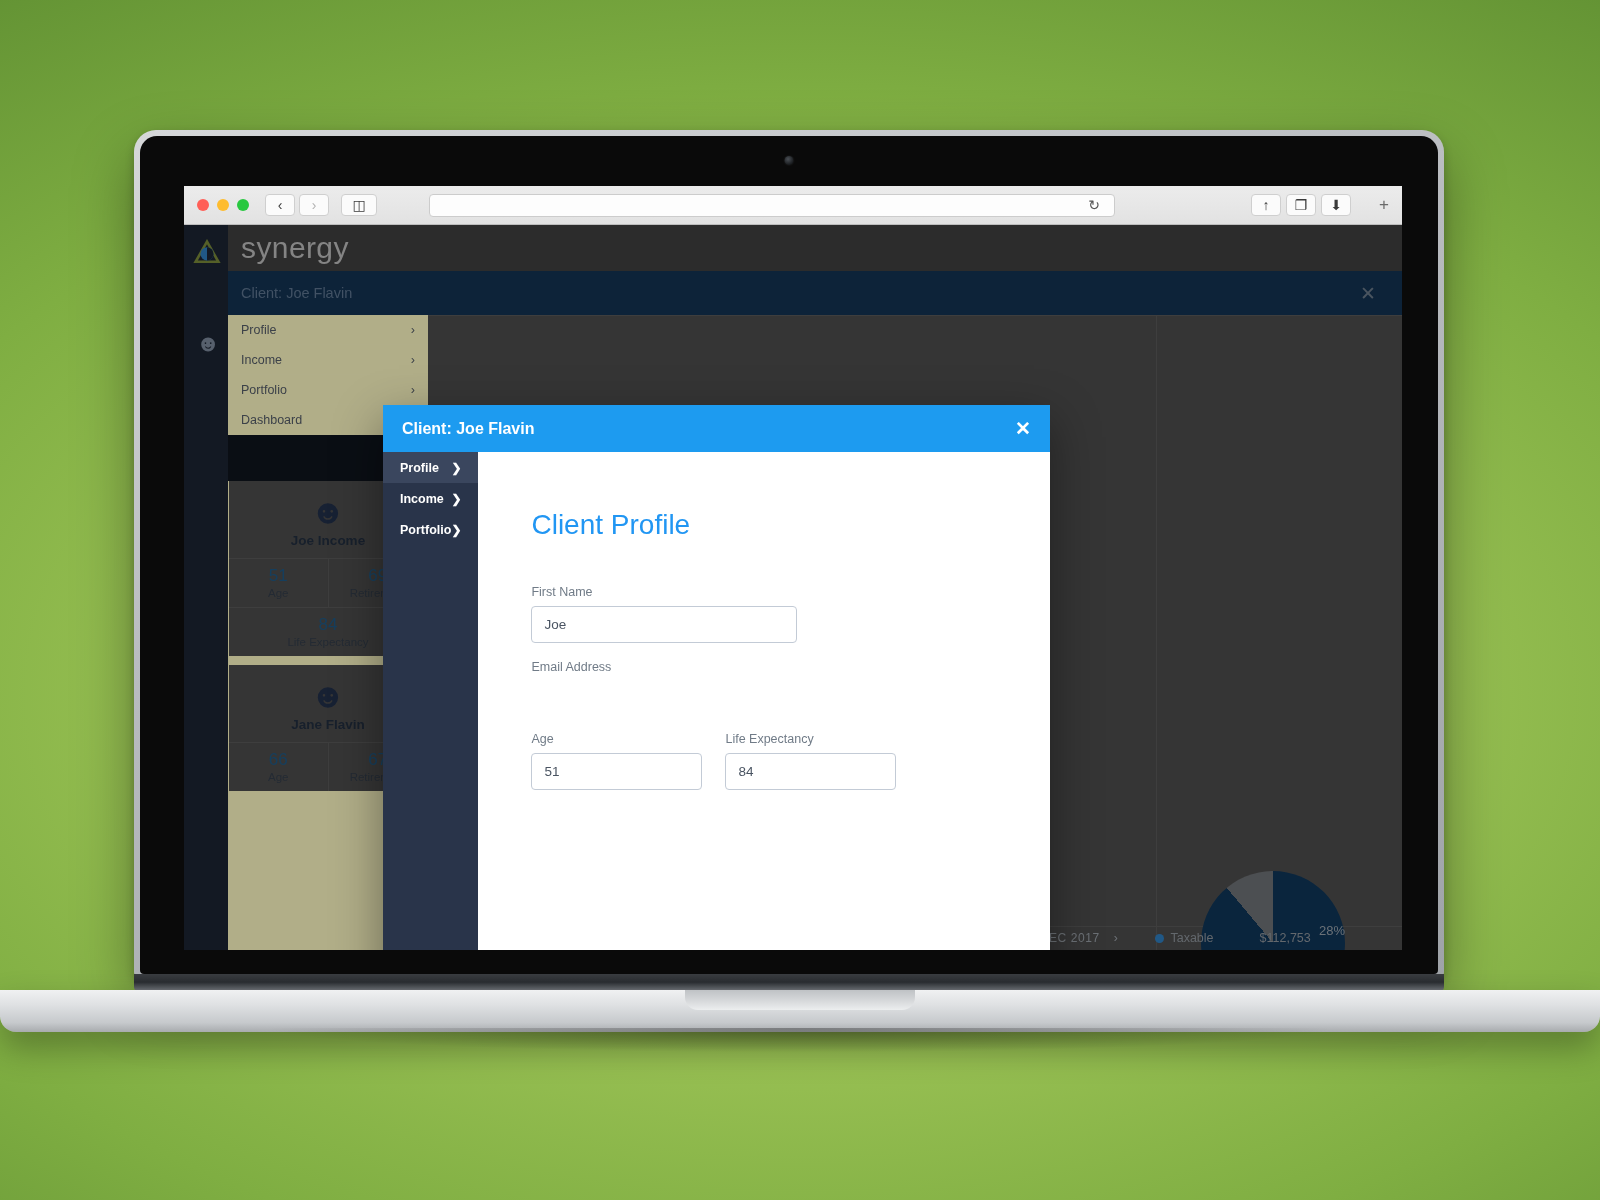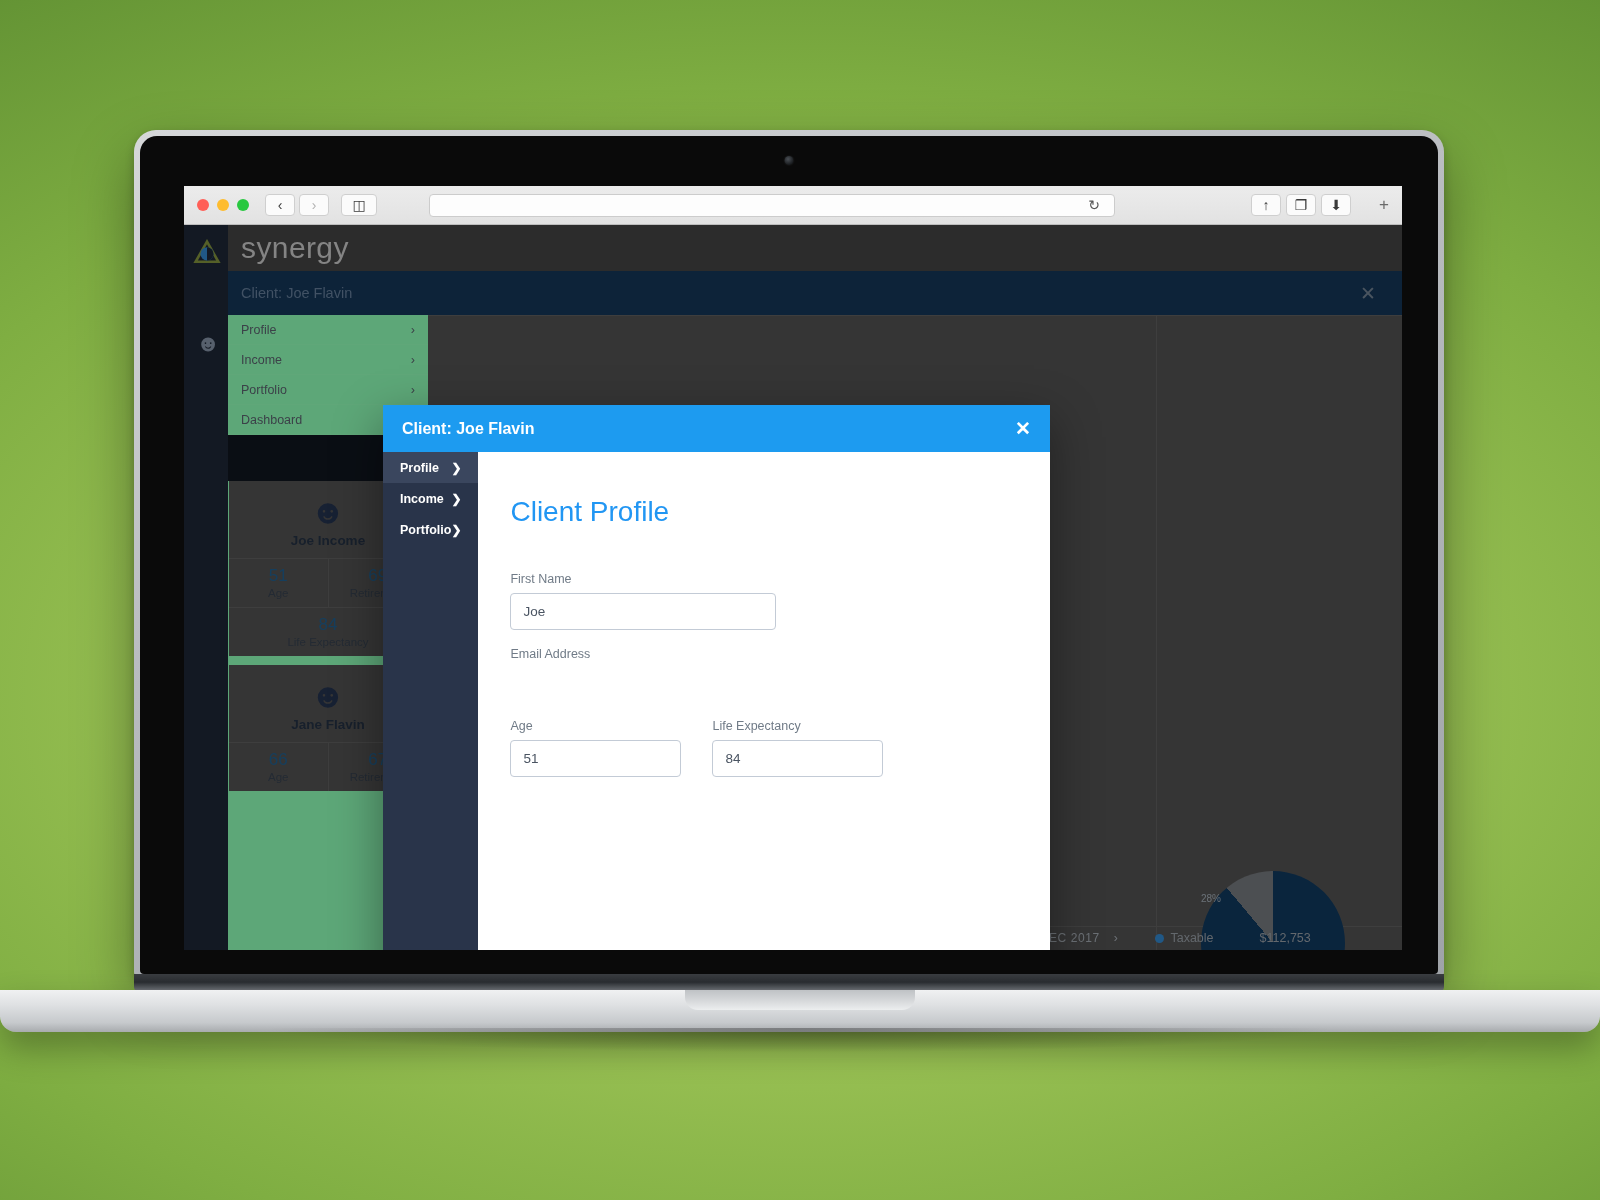--- a/index.html
+++ b/index.html
@@ -87,21 +87,21 @@
   .right-tools { display: flex; gap: 5px; align-items: center; }
   .plus-tab { margin-left: 28px; font-size: 17px; color: #6a6a6a; }
 
   
   .app { position: absolute; left: 0; top: 39px; width: 1218px; height: 725px; background: #f4f5f7; }
 
   .rail { position: absolute; left: 0; top: 0; width: 44px; height: 725px; background: #1c2533; }
   .rail-logo { position: absolute; left: 9px; top: 14px; width: 28px; height: 28px; }
   .rail-user { position: absolute; left: 12px; top: 105px; color: #7d8a9c; font-size: 23px; }
 
-  .sidebar { position: absolute; left: 44px; top: 0; width: 200px; height: 725px; background: #86efac; }
+  .sidebar { position: absolute; left: 44px; top: 0; width: 200px; height: 725px; background: #fef9c3; }
   .brand {
     height: 46px; background: #3f3f3f; color: #bdbdbd;
     font-size: 30px; letter-spacing: .4px; display: flex; align-items: center; padding-left: 13px; font-weight: 300;
   }
   .client-row {
     height: 44px; background: #143352; color: #5d7590;
     display: flex; align-items: center; padding-left: 13px; font-size: 14.5px;
   }
   .menu-item {
     height: 30px; display: flex; align-items: center; justify-content: space-between;
@@ -132,22 +132,22 @@
   .bluebar-close { color: #6b7a8a; font-size: 19px; }
 
   .content { position: absolute; left: 244px; top: 90px; width: 974px; height: 635px; background: #4d4d4d; }
   .panel-line { position: absolute; background: #5a5a5a; }
 
   .pie {
     position: absolute; left: 773px; top: 556px; width: 144px; height: 144px; border-radius: 50%;
     background: conic-gradient(#0f3558 0deg 320deg, #6e7276 320deg 360deg);
   }
   .pie-label {
-    position: absolute; left: 773px; top: 578px; width: 144px; text-align: left;
-    color: #98a2ab; font-size: 10px;
+    position: absolute; left: 773px; top: 608px; width: 144px; text-align: right;
+    color: #98a2ab; font-size: 13px;
   }
   .legend-row {
     position: absolute; left: 0; bottom: 0; width: 974px; height: 24px;
     display: flex; align-items: center;
   }
   .lg { display: flex; align-items: center; gap: 6px; color: #8e959c; font-size: 12.5px; }
   .lgdot { width: 9px; height: 9px; border-radius: 50%; }
   .rangebox { display: flex; align-items: center; gap: 14px; color: #9aa1a8; font-size: 12px; letter-spacing: .6px; }
 
   
@@ -165,23 +165,23 @@
   .modal-x { font-size: 19px; font-weight: bold; }
   .modal-body { display: flex; height: 532px; }
   .modal-nav { width: 145px; background: #29344a; padding-top: 0; }
   .nav-item {
     height: 31px; display: flex; align-items: center; justify-content: space-between;
     padding: 0 17px; color: #ffffff; font-size: 12.5px; font-weight: 600;
   }
   .nav-item.active { background: #3a465e; }
   .nav-chev { font-size: 12px; }
 
-  .form-area { flex: 1; padding: 44px 51px 0 32px; }
+  .form-area { flex: 1; padding: 44px 51px 0 53px; margin-top: 13px; }
   .form-title { color: #2196f3; font-size: 28px; font-weight: 400; margin-bottom: 44px; }
-  .frow { display: flex; gap: 31px; margin-bottom: 17px; }
+  .frow { display: flex; gap: 23px; margin-bottom: 17px; }
   .fgroup { display: flex; flex-direction: column; }
   .fgroup.half { width: 266px; }
   .fgroup.full { width: 549px; }
   .fgroup.third { width: 171px; }
   .flabel { color: #707b87; font-size: 12.5px; margin-bottom: 7px; }
   .finput {
     height: 37px; border: 1px solid #c3cbd6; border-radius: 4px;
     padding: 0 12px; color: #4a5462; font-size: 13.5px;
     display: flex; align-items: center; background: #fff;
   }

